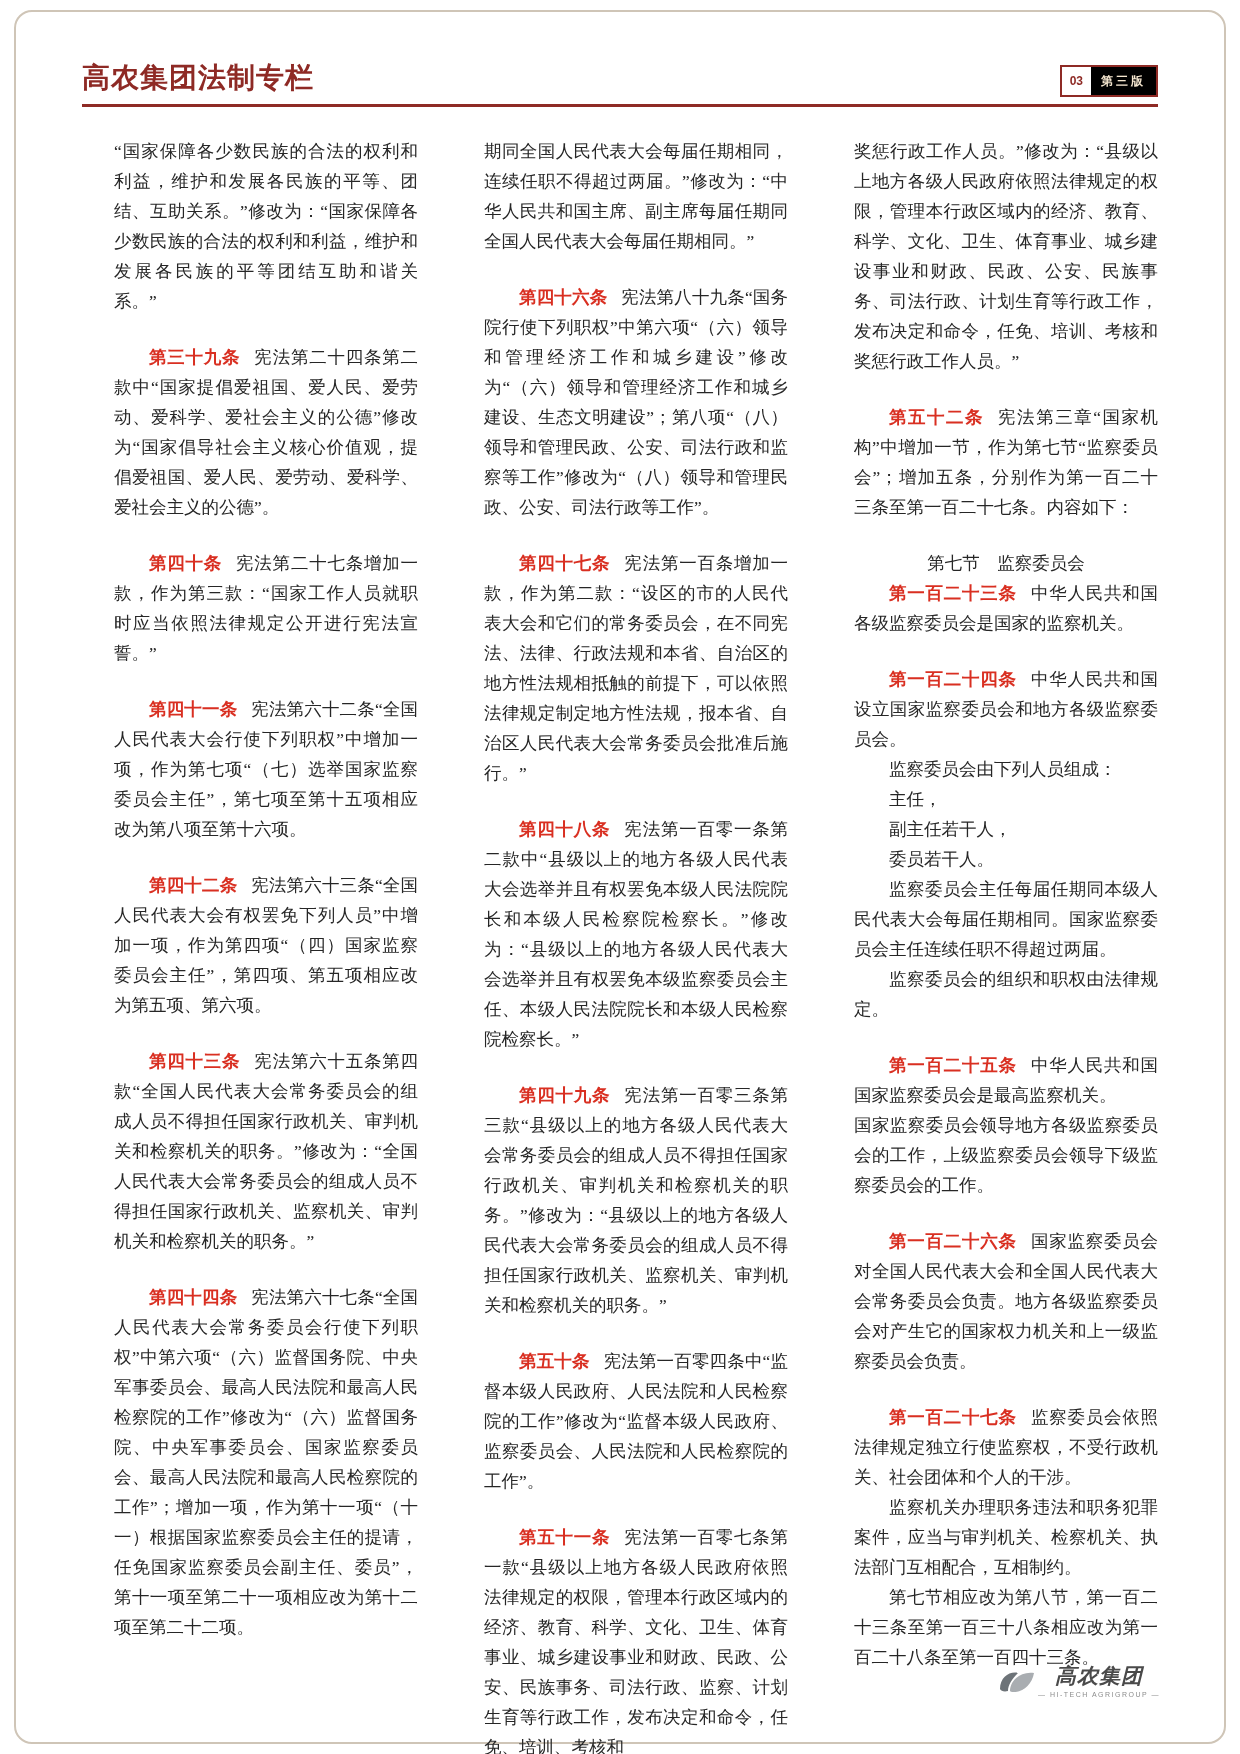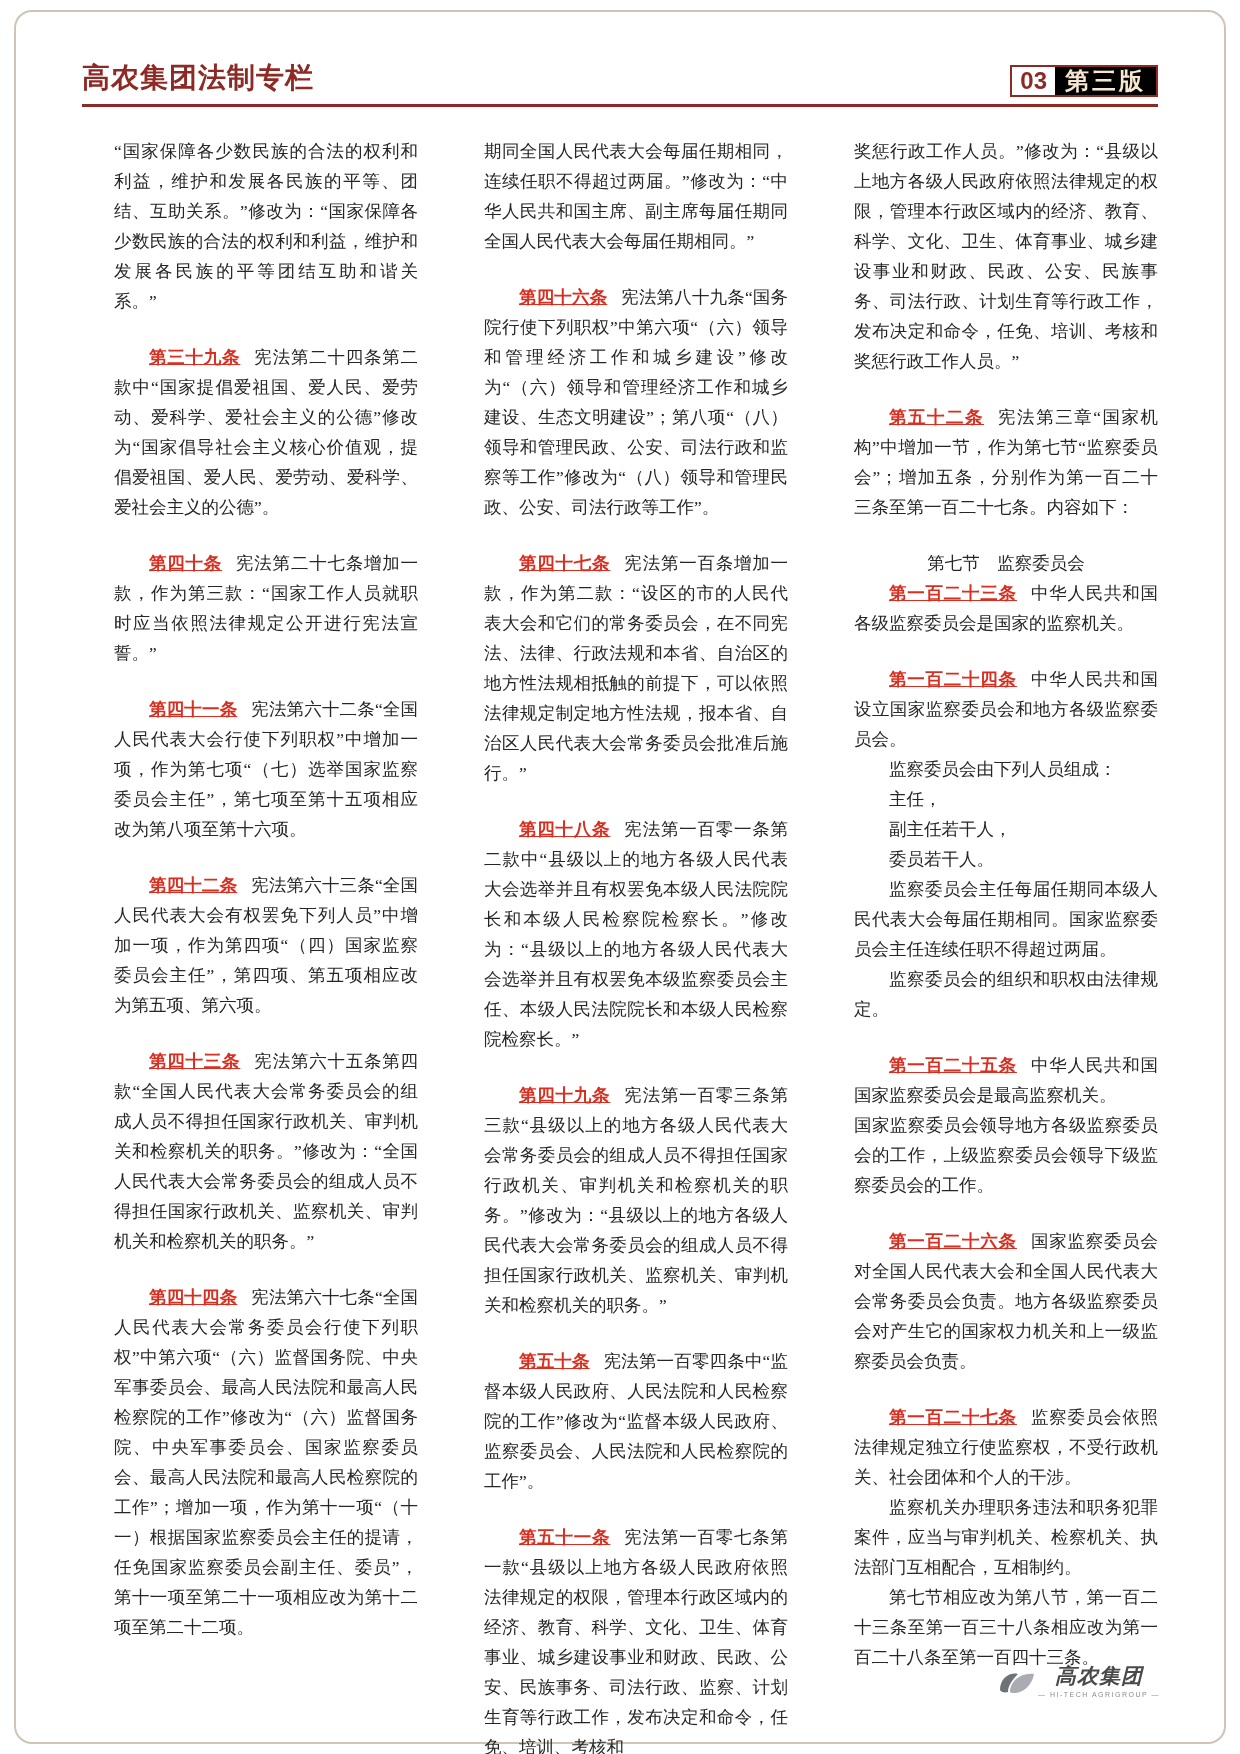--- a/index.html
+++ b/index.html
@@ -22,21 +22,21 @@
   .page-title {
     position:absolute; left:0; bottom:7px;
     font-family:"Liberation Sans","DejaVu Sans",sans-serif;
     font-weight:bold; font-size:28px; color:#8e2a25; letter-spacing:1px;
   }
   .page-badge {
     position:absolute; right:0; bottom:7px;
     display:flex; align-items:stretch;
     border:2px solid #8e2a25;
     font-family:"Liberation Sans","DejaVu Sans",sans-serif;
-    font-weight:bold; font-size:24px; line-height:26px;
+    font-weight:bold; font-size:12px; line-height:26px;
   }
   .badge-num  { background:#ffffff; color:#8e2a25; padding:1px 8px; }
   .badge-edition { background:#000000; color:#f6e7d0; padding:1px 10px; letter-spacing:3px; }
 
   .content {
     position:absolute; left:82px; right:82px; top:136px;
     display:flex; gap:34px;
   }
   .column {
     flex:1 1 0; min-width:0;
@@ -45,25 +45,24 @@
   }
   .block { margin:0 0 26px 0; }
   .block:last-child { margin-bottom:0; }
   .para { margin:0; }
   .para.indent { text-indent:2em; }
   .para.center { text-align:center; text-indent:0; }
   .lead {
     color:#d92f21; font-weight:bold;
     font-family:"Liberation Sans","DejaVu Sans",sans-serif;
     margin-right:0.8em;
-    text-decoration:underline;
   }
   .footer-logo {
     position:absolute; right:80px; bottom:56px;
-    display:flex; align-items:flex-end; gap:0;
+    display:flex; align-items:center; gap:0;
   }
   .leaf-icon { width:40px; height:34px; }
   .logo-text-wrap { text-align:center; }
   .logo-text {
     font-family:"Liberation Sans","DejaVu Sans",sans-serif;
     font-weight:bold; font-style:italic;
     font-size:21px; color:#4a4a4a; letter-spacing:1px;
     white-space:nowrap;
   }
   .logo-subtext {

